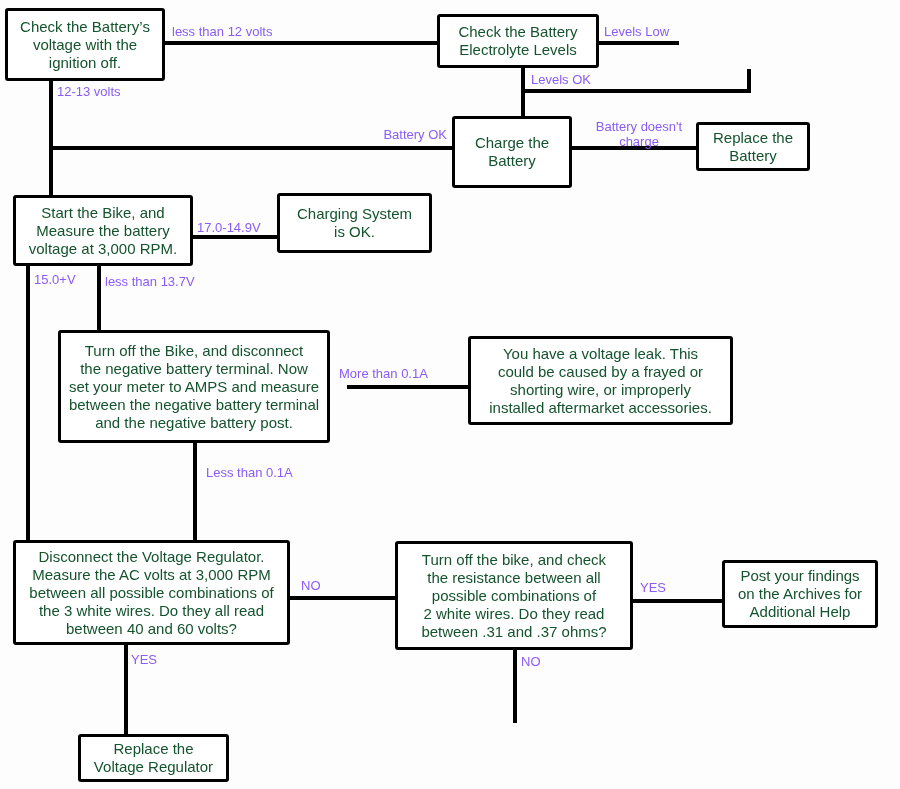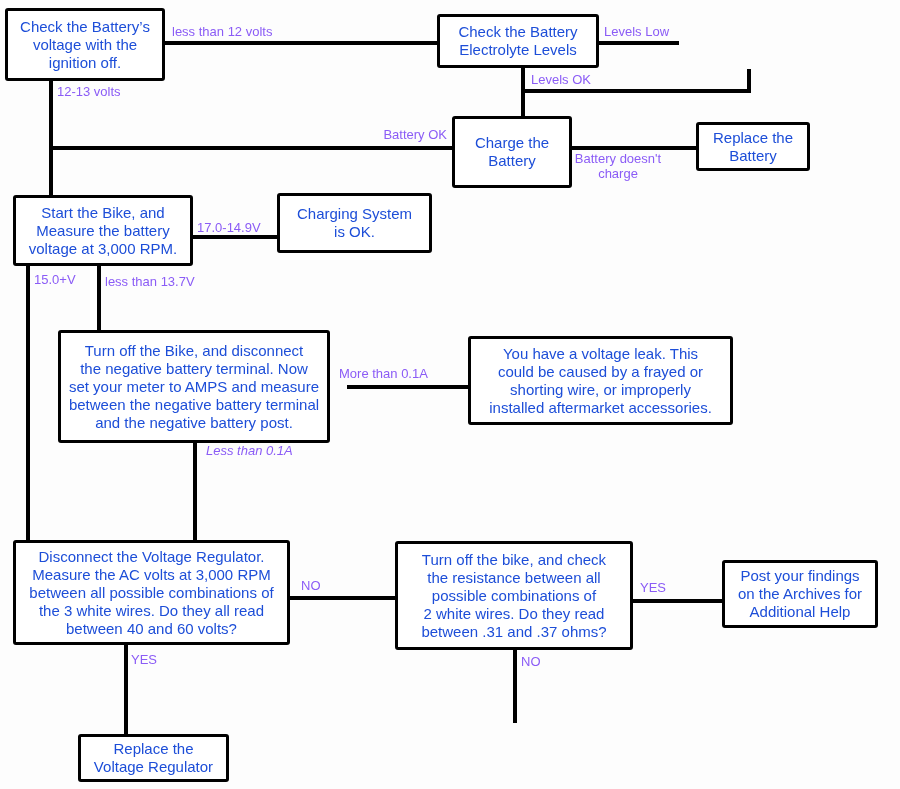--- a/index.html
+++ b/index.html
@@ -4,21 +4,21 @@
 <style>
   html,body{margin:0;padding:0;background:#ffffff;}
   #canvas{
     position:relative;width:900px;height:789px;background:#fdfdfd;
     font-family:"Liberation Sans","DejaVu Sans",sans-serif;overflow:hidden;
   }
   .box{
     position:absolute;box-sizing:border-box;background:#ffffff;
     border:3px solid #000000;border-radius:3px;
     display:flex;align-items:center;justify-content:center;
-    text-align:center;font-size:15px;line-height:1.2;color:#1d4ed8;
+    text-align:center;font-size:15px;line-height:1.2;color:#14532d;
     white-space:pre-line;z-index:2;padding:1px 2px;
   }
   .ln{position:absolute;background:#000000;z-index:1;}
   .elabel{
     position:absolute;color:#8b5cf6;font-size:13px;line-height:1.15;
     white-space:pre-line;z-index:3;
   }
   .elabel.ctr{text-align:center;}
   .elabel.rt{text-align:right;}
 </style>
@@ -82,25 +82,25 @@
 on the Archives for
 Additional Help</div>
   <div class="box" style="left:78px;top:734px;width:151px;height:48px;">Replace the
 Voltage Regulator</div>
 
   <div class="elabel" style="left:172px;top:25px;">less than 12 volts</div>
   <div class="elabel" style="left:604px;top:25px;">Levels Low</div>
   <div class="elabel" style="left:531px;top:73px;">Levels OK</div>
   <div class="elabel" style="left:57px;top:85px;">12-13 volts</div>
   <div class="elabel rt" style="left:367px;top:128px;width:80px;">Battery OK</div>
-  <div class="elabel ctr" style="left:572px;top:120px;width:92px;margin-top:32px;">Battery doesn't
+  <div class="elabel ctr" style="left:593px;top:120px;width:92px;">Battery doesn't
 charge</div>
   <div class="elabel" style="left:197px;top:221px;">17.0-14.9V</div>
   <div class="elabel" style="left:34px;top:273px;">15.0+V</div>
   <div class="elabel" style="left:105px;top:275px;">less than 13.7V</div>
   <div class="elabel" style="left:339px;top:367px;">More than 0.1A</div>
-  <div class="elabel" style="left:206px;top:444px;font-style:italic;">Less than 0.1A</div>
+  <div class="elabel" style="left:206px;top:466px;">Less than 0.1A</div>
   <div class="elabel" style="left:301px;top:579px;">NO</div>
   <div class="elabel" style="left:640px;top:581px;">YES</div>
   <div class="elabel" style="left:131px;top:653px;">YES</div>
   <div class="elabel" style="left:521px;top:655px;">NO</div>
 
 </div>
 
 </body></html>

